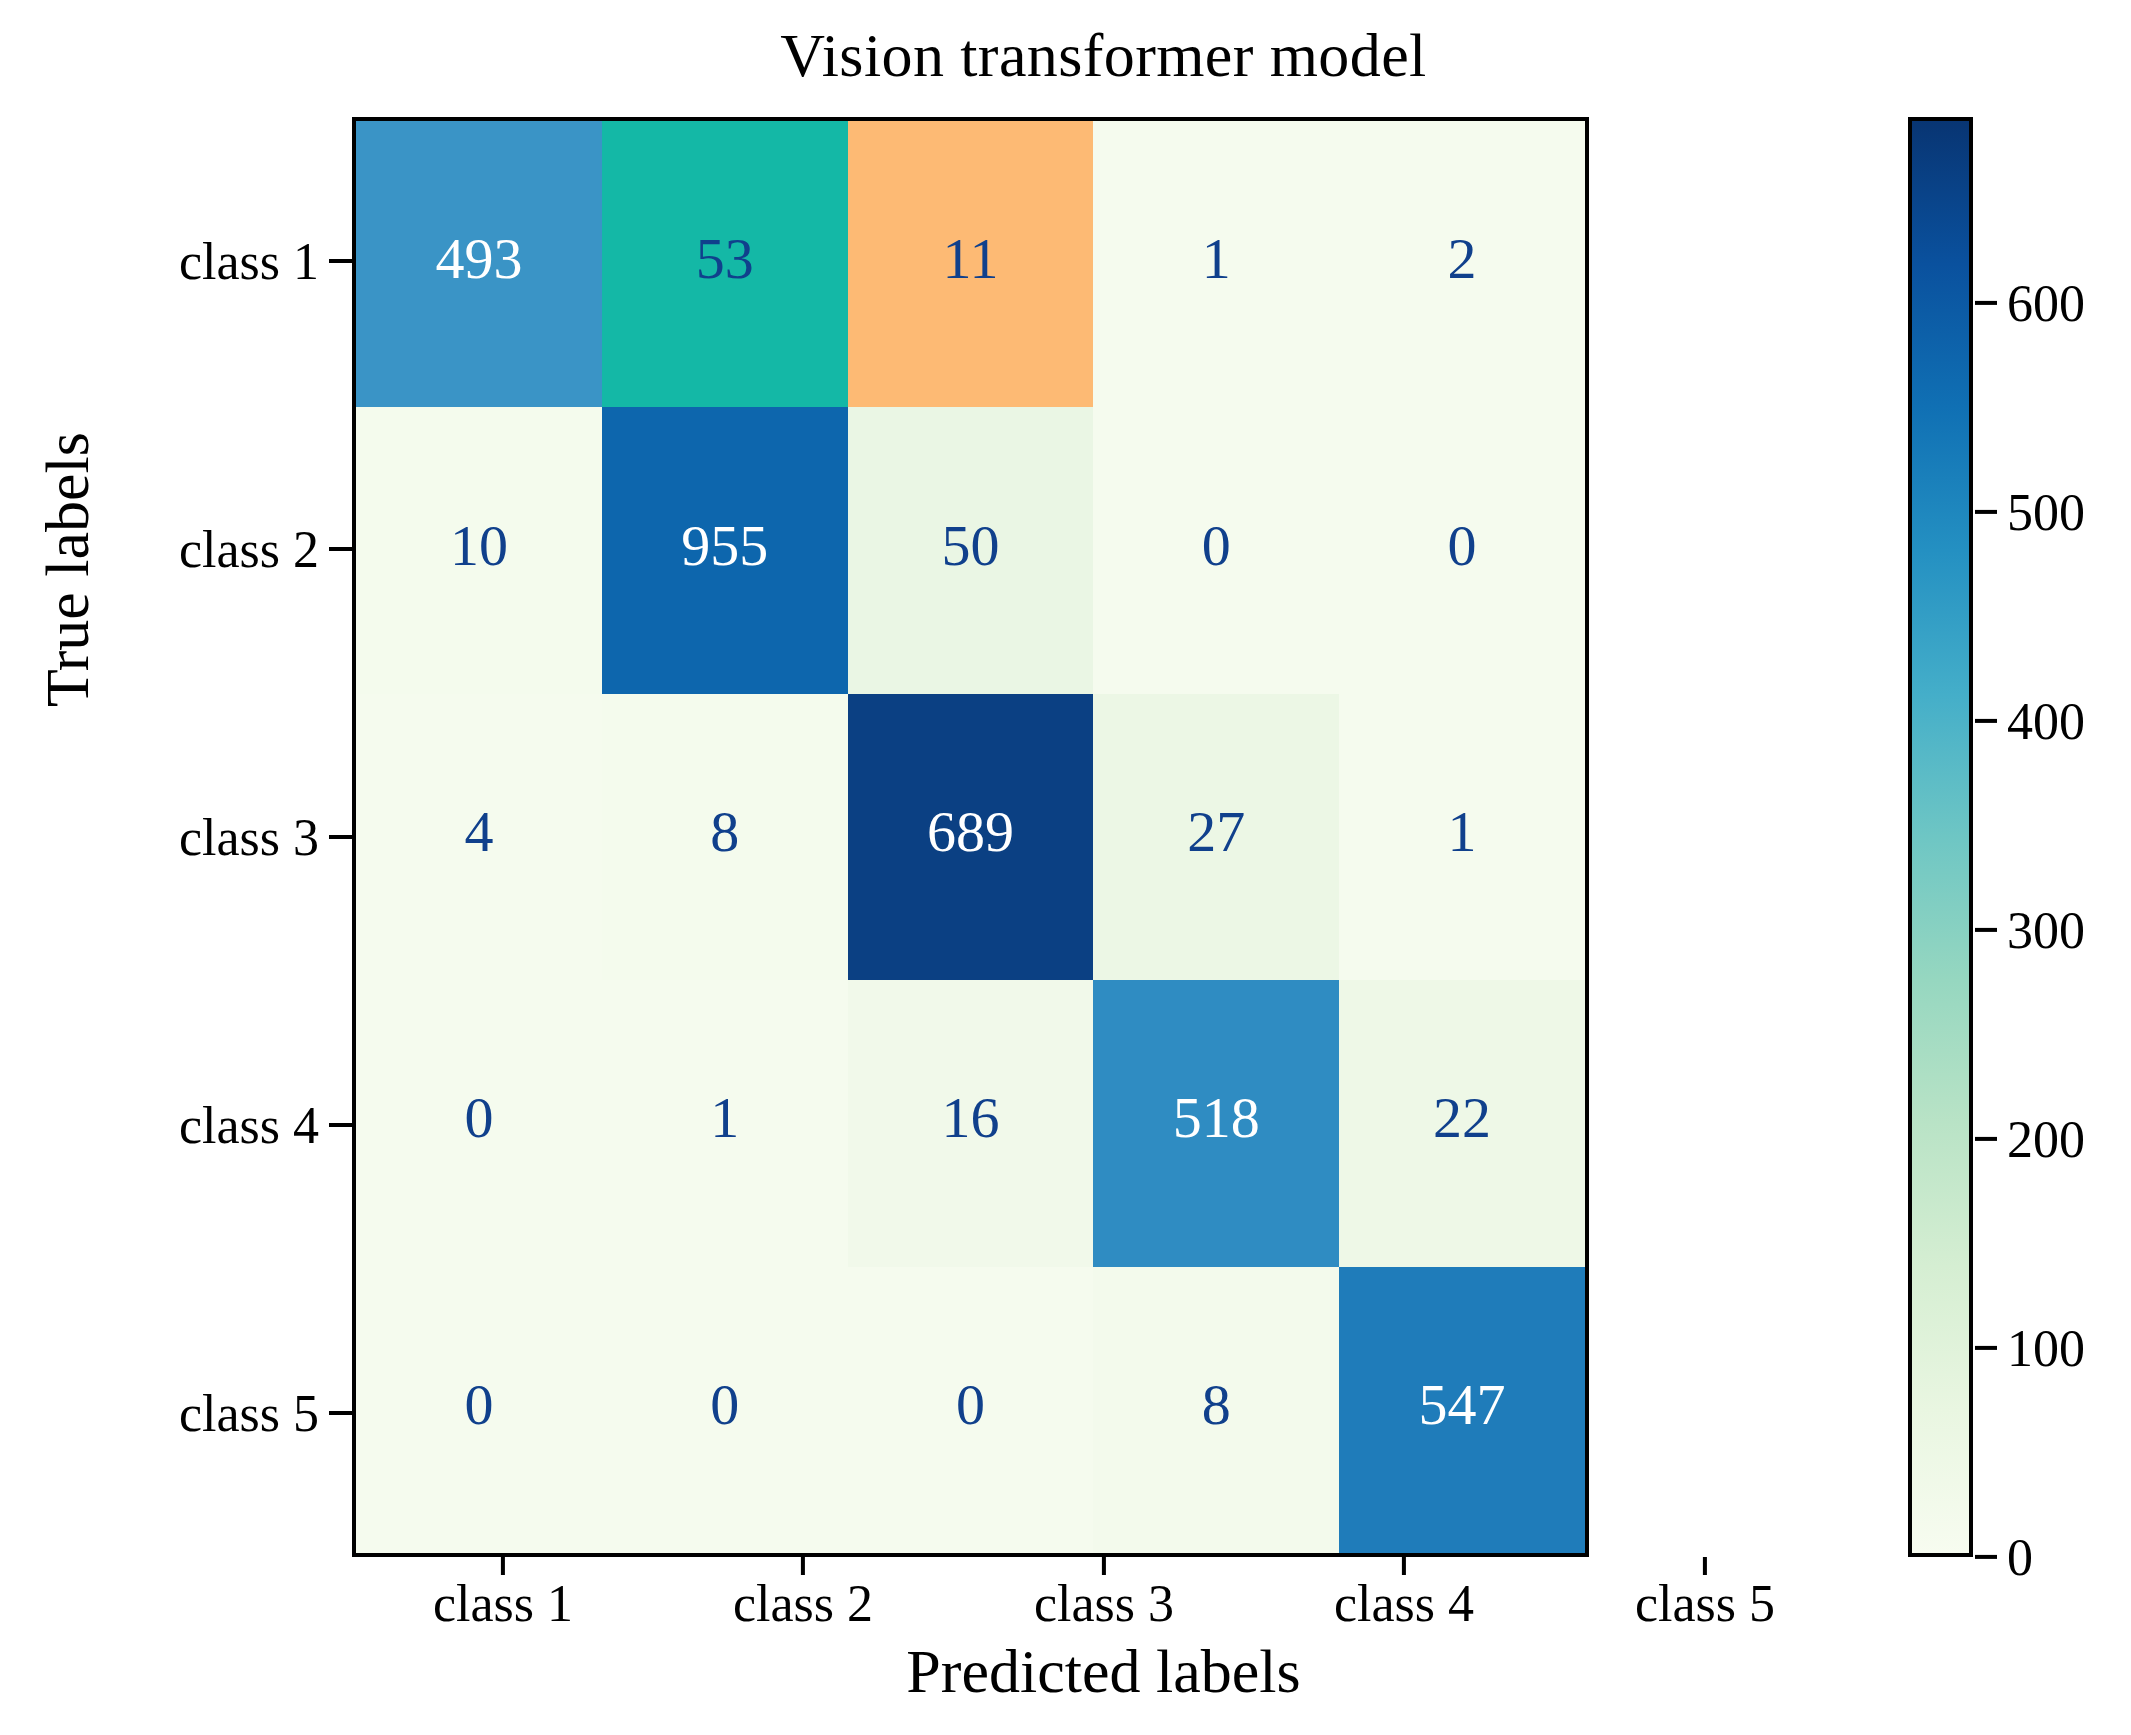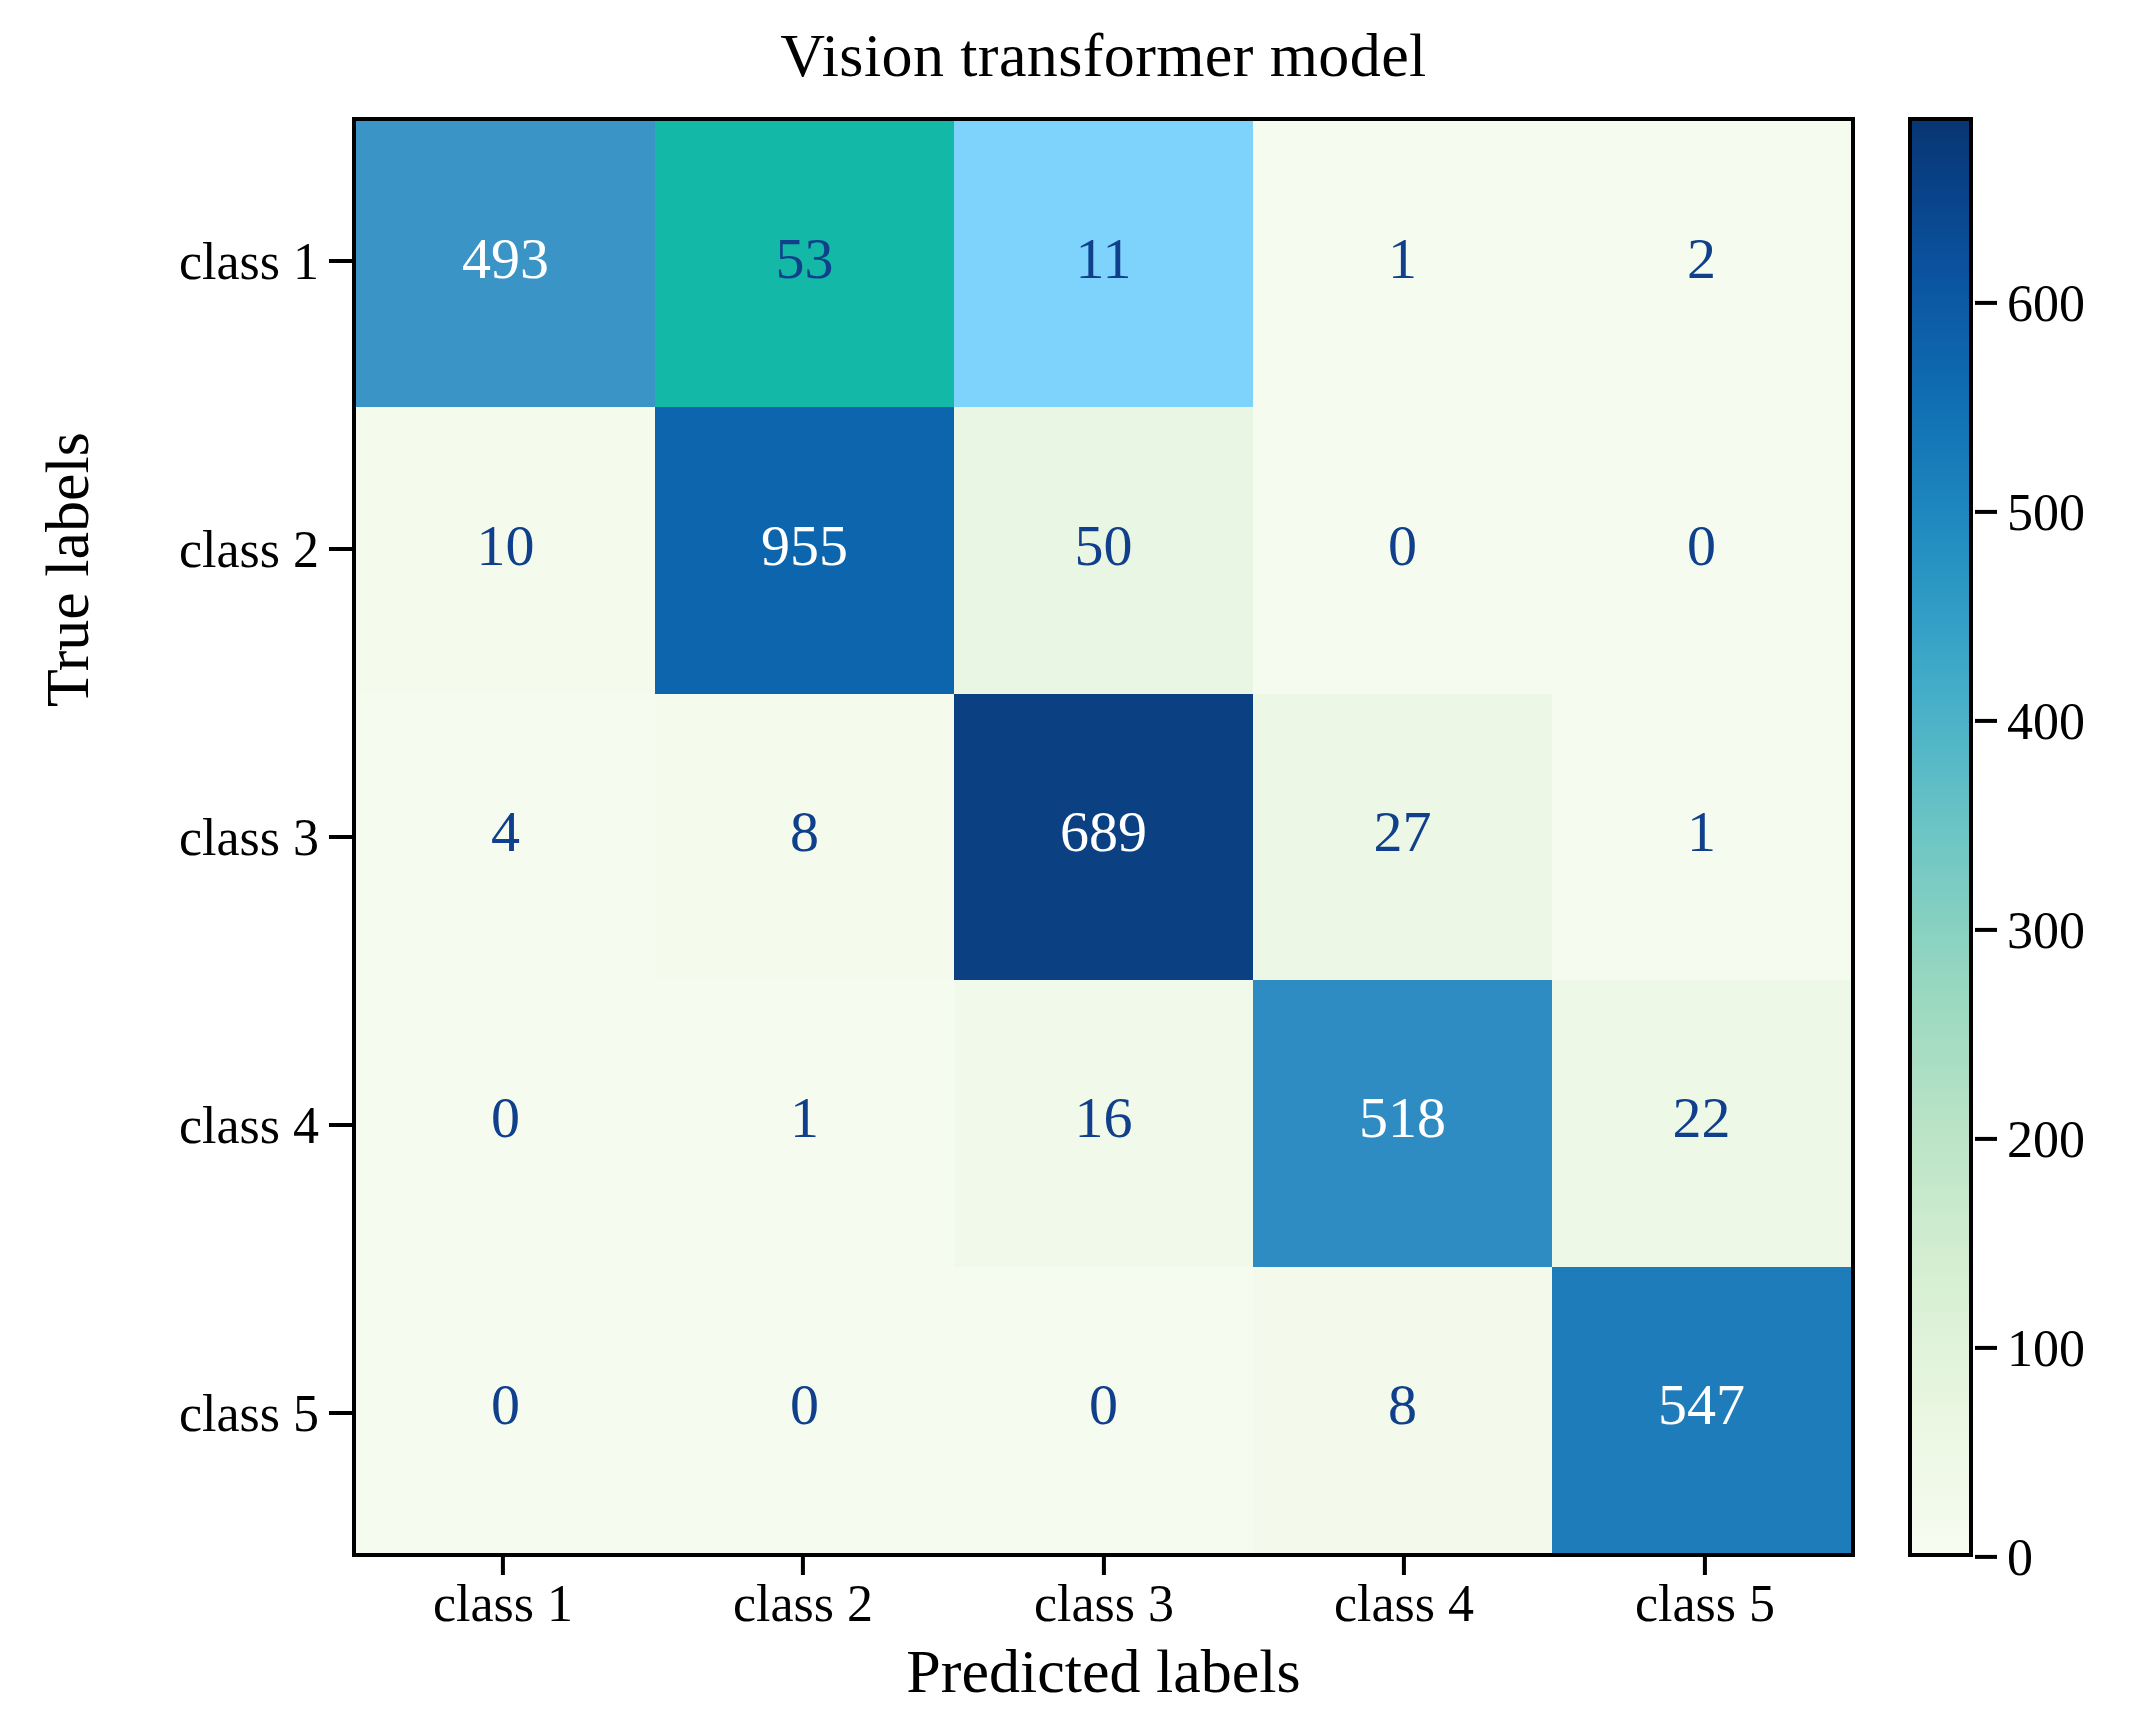--- a/index.html
+++ b/index.html
@@ -29,21 +29,21 @@
     color: #000000;
     letter-spacing: 0.4px;
     white-space: nowrap;
   }
 
   
   #plot-area {
     position: absolute;
     left: 352px;
     top: 117px;
-    width: 1503px;
+    width: 1237px;
     height: 1440px;
     border: 4.2px solid #000000;
     box-sizing: border-box;
     background: #f7fcf3;
   }
   #matrix-grid {
     position: absolute;
     inset: 0;
     display: grid;
     grid-template-columns: repeat(5, 1fr);
@@ -156,21 +156,21 @@
 <div id="chart-title">Vision transformer model</div>
 
 <div id="plot-area">
   <div id="matrix-grid">
       <div class="matrix-cell" style="background: rgb(58, 148, 198);">
         <span class="cell-value" style="color: rgb(255, 255, 255);">493</span>
       </div>
       <div class="matrix-cell" style="background: #14b8a6;">
         <span class="cell-value" style="color: rgb(16, 64, 140);">53</span>
       </div>
-      <div class="matrix-cell" style="background: #7dd3fc;">
+      <div class="matrix-cell" style="background: #fdba74;">
         <span class="cell-value" style="color: rgb(16, 64, 140);">11</span>
       </div>
       <div class="matrix-cell" style="background: rgb(245, 251, 238);">
         <span class="cell-value" style="color: rgb(16, 64, 140);">1</span>
       </div>
       <div class="matrix-cell" style="background: rgb(245, 251, 238);">
         <span class="cell-value" style="color: rgb(16, 64, 140);">2</span>
       </div>
       <div class="matrix-cell" style="background: rgb(244, 251, 237);">
         <span class="cell-value" style="color: rgb(16, 64, 140);">10</span>

